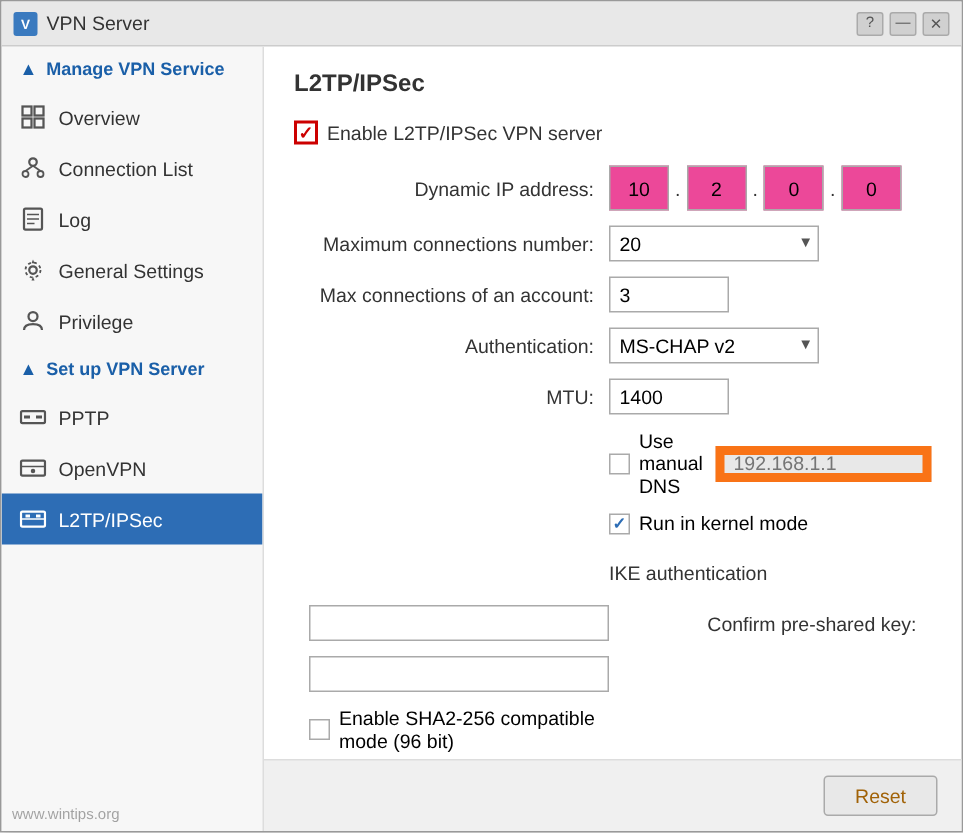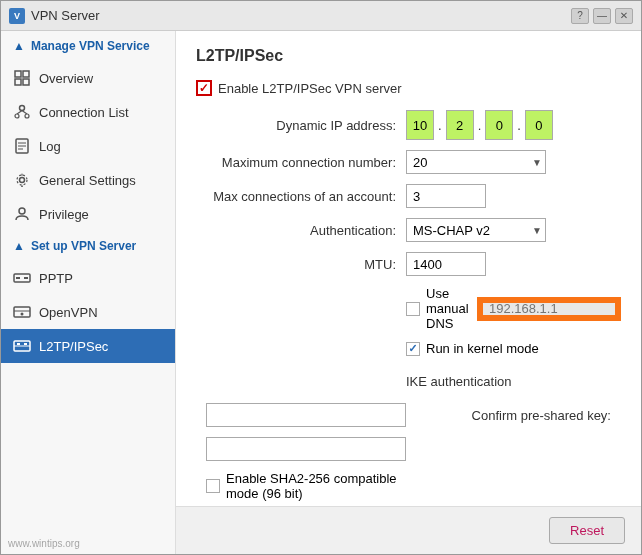--- a/index.html
+++ b/index.html
@@ -165,24 +165,24 @@
       font-size: 13px;
       text-align: right;
       padding-right: 10px;
     }
     .form-value {
       display: flex;
       align-items: center;
       gap: 4px;
     }
     .ip-segment {
-      width: 28px;
+      width: 40px;
       height: 24px;
       border: 1px solid #aaa;
-      background: #bef264;
+      background: #ec4899;
       text-align: center;
       font-size: 13px;
       padding: 14px 4px;
     }
     .ip-dot {
       font-size: 13px;
       color: #333;
     }
     .input-field {
       height: 24px;
@@ -277,21 +277,21 @@
       font-size: 13px;
       cursor: pointer;
     }
     .btn-primary {
       background: #2d6db5;
       color: white;
       border-color: #1a5fa8;
     }
     .btn-default {
       background: #e8e8e8;
-      color: #be185d;
+      color: #a16207;
     }
     .watermark {
       position: fixed;
       bottom: 6px;
       left: 8px;
       font-size: 10px;
       color: rgba(0,0,0,0.35);
     }
   </style>
 </head>
@@ -436,21 +436,21 @@
           <div class="form-value">
             <input class="ip-segment" type="text" value="10" style="">
             <span class="ip-dot">.</span>
             <input class="ip-segment" type="text" value="2" style="">
             <span class="ip-dot">.</span>
             <input class="ip-segment" type="text" value="0" style="">
             <span class="ip-dot">.</span>
             <input class="ip-segment" type="text" value="0" style="">
           </div>
 
-          <span class="form-label">Maximum connection number:</span>
+          <span class="form-label">Maximum connections number:</span>
           <div class="form-value">
             <div class="select-wrap">
               <select class="select-field">
                 <option>20</option>
                 <option>5</option>
                 <option>10</option>
                 <option>30</option>
               </select>
               <span class="select-arrow">▼</span>
             </div>

